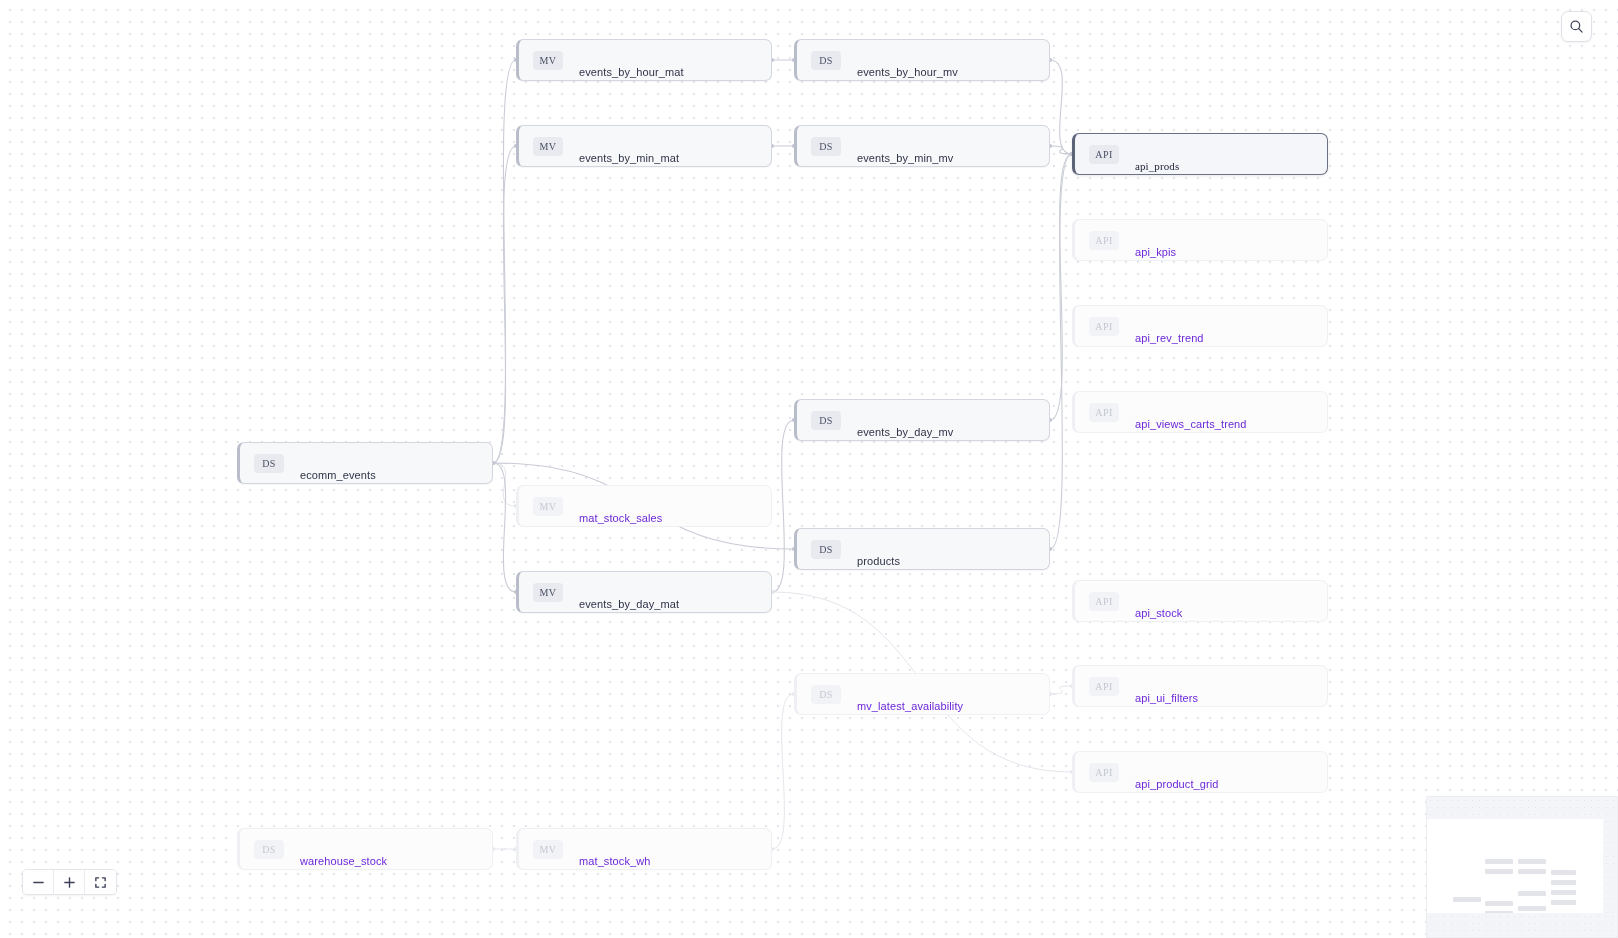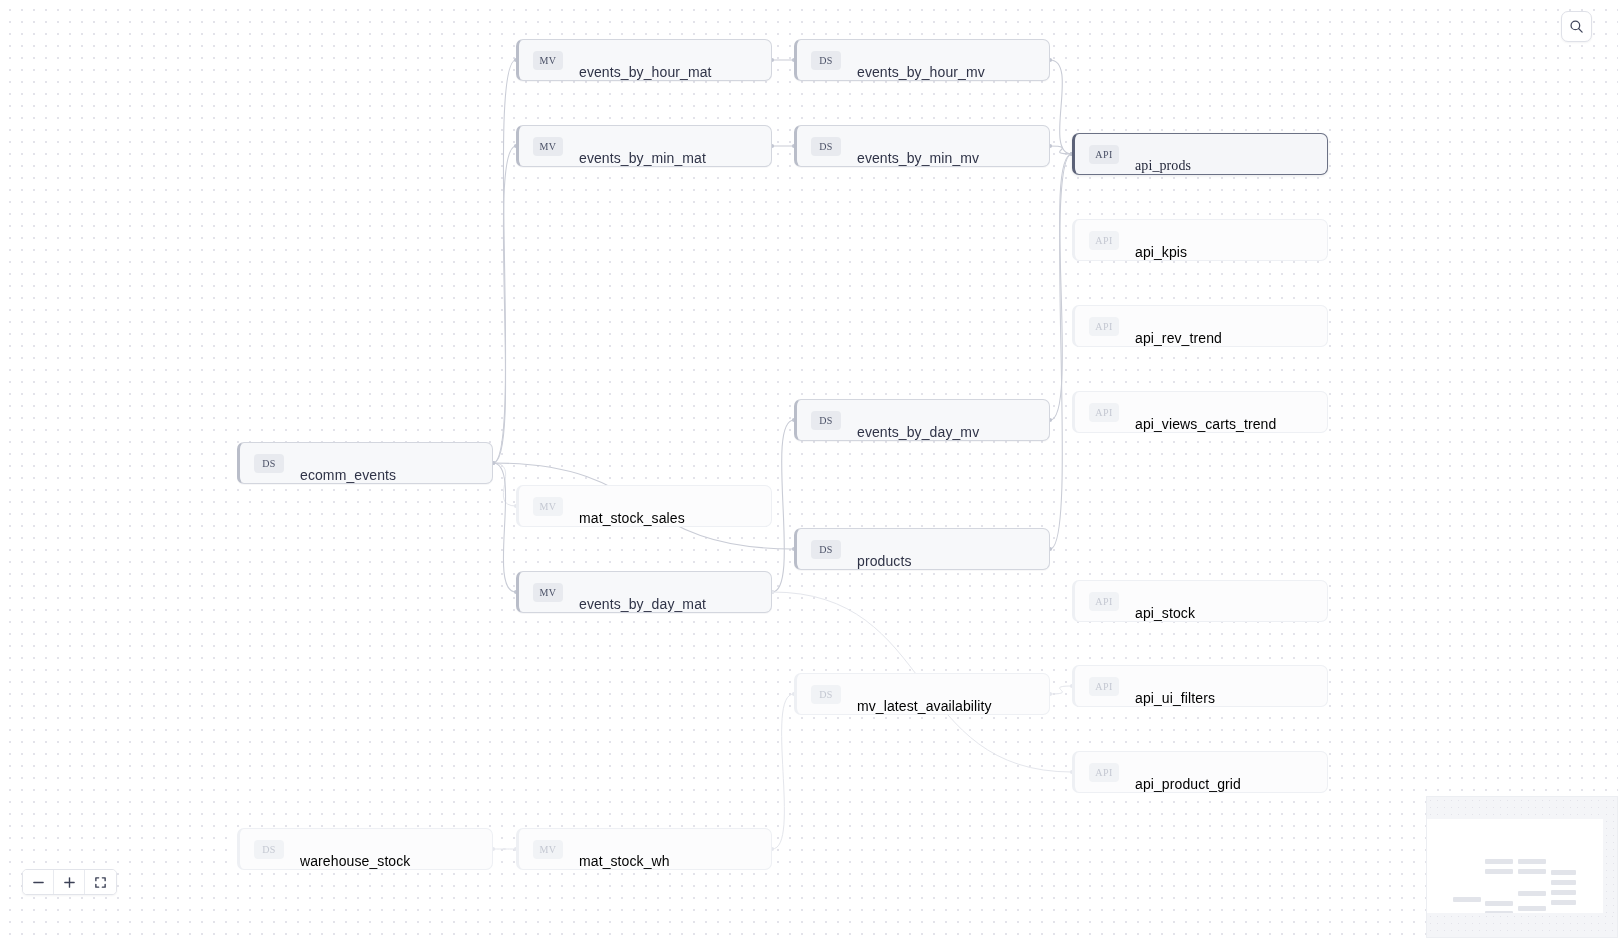--- a/index.html
+++ b/index.html
@@ -89,27 +89,27 @@
     font-size: 10px;
     letter-spacing: 0.4px;
     flex: none;
   }
   .node.dim .badge {
     background: #f1f3f6;
     color: #c4c8d2;
   }
 
   .node-label {
-    font-size: 14px;
+    font-size: 11px;
     color: #2f3347;
     letter-spacing: 0.1px;
     white-space: nowrap;
     margin-top: 23px;
   }
-  .node.dim .node-label { color: #000000; }
+  .node.dim .node-label { color: #6d28d9; }
   .node.selected .node-label { color: #23273a; font-family: Liberation Serif, serif; }
 
   
   #search-btn {
     position: absolute;
     top: 11px;
     right: 26px;
     width: 31px;
     height: 31px;
     border-radius: 7px;

